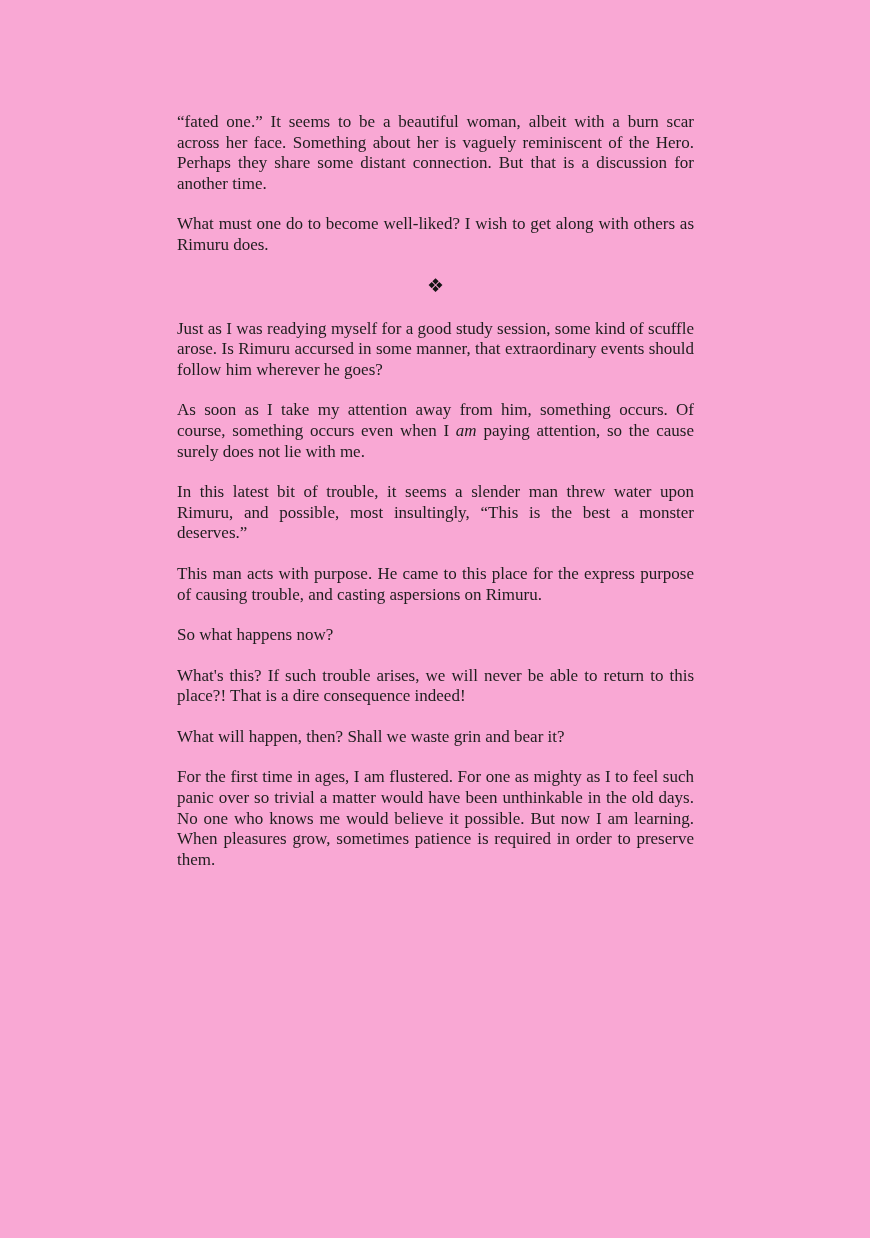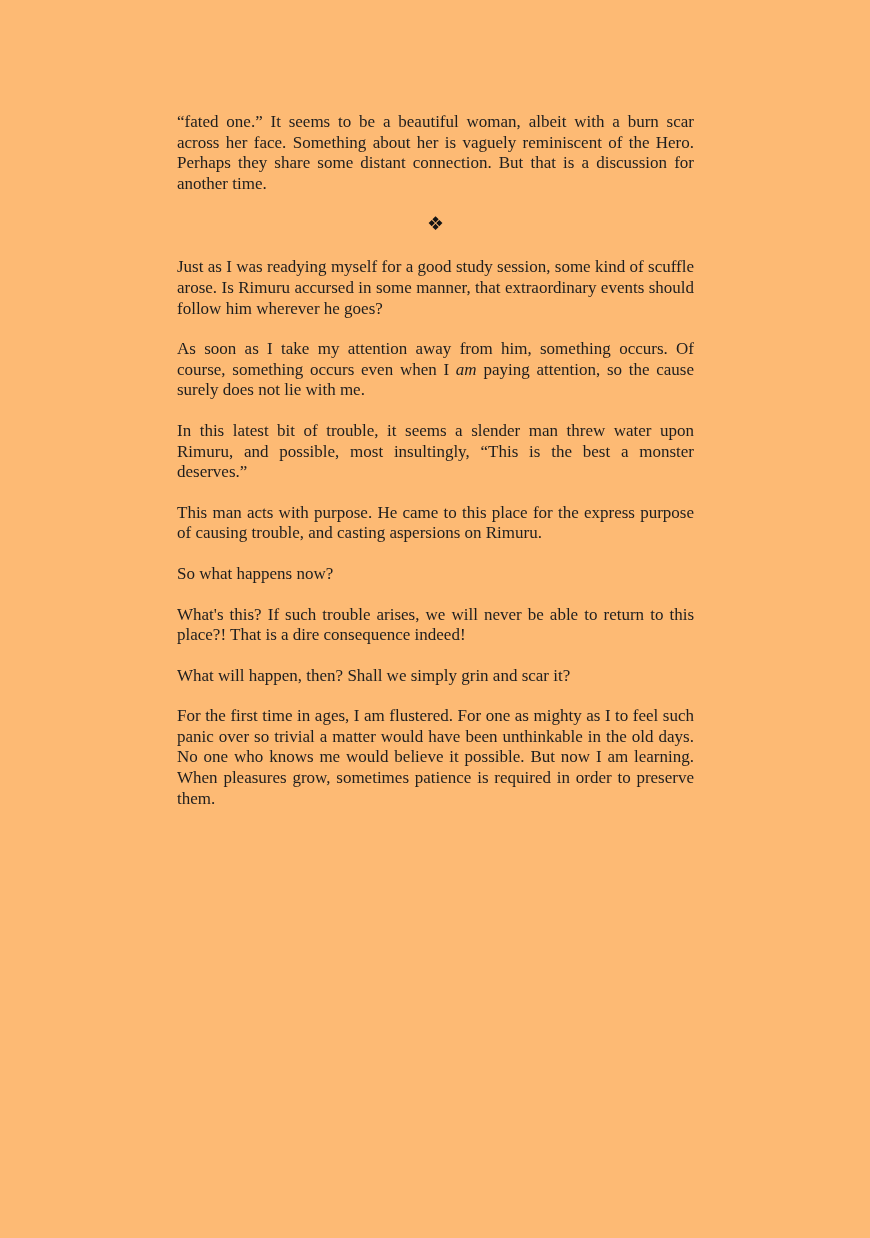--- a/index.html
+++ b/index.html
@@ -5,21 +5,21 @@
   * { margin: 0; padding: 0; box-sizing: border-box; }
   html, body {
     width: 870px;
     height: 1238px;
     background: #ffffff;
   }
   .page {
     position: relative;
     width: 870px;
     height: 1238px;
-    background: #fdba74;
+    background: #f9a8d4;
     font-family: "Liberation Serif", "DejaVu Serif", serif;
     color: #1e1e1e;
     overflow: hidden;
   }
   .text-block {
     position: absolute;
     left: 177px;
     top: 112px;
     width: 517px;
     font-size: 17px;
@@ -47,30 +47,31 @@
     font-style: italic;
   }
 </style>
 </head>
 <body>
 
 <div class="page">
   <div class="text-block">
 
     <p>“fated one.” It seems to be a beautiful woman, albeit with a burn scar across her face. Something about her is vaguely reminiscent of the Hero. Perhaps they share some distant connection. But that is a discussion for another time.</p>
+    <p>What must one do to become well-liked? I wish to get along with others as Rimuru does.</p>
 
     <div class="divider">
       <span>❖</span>
     </div>
 
     <p>Just as I was readying myself for a good study session, some kind of scuffle arose. Is Rimuru accursed in some manner, that extraordinary events should follow him wherever he goes?</p>
     <p>
       <span>As soon as I take my attention away from him, something occurs. Of course, something occurs even when I </span><span class="em-word">am</span><span> paying attention, so the cause surely does not lie with me.</span>
     </p>
     <p>In this latest bit of trouble, it seems a slender man threw water upon Rimuru, and possible, most insultingly, “This is the best a monster deserves.”</p>
     <p>This man acts with purpose. He came to this place for the express purpose of causing trouble, and casting aspersions on Rimuru.</p>
     <p>So what happens now?</p>
     <p>What's this? If such trouble arises, we will never be able to return to this place?! That is a dire consequence indeed!</p>
-    <p>What will happen, then? Shall we simply grin and scar it?</p>
+    <p>What will happen, then? Shall we waste grin and bear it?</p>
     <p>For the first time in ages, I am flustered. For one as mighty as I to feel such panic over so trivial a matter would have been unthinkable in the old days. No one who knows me would believe it possible. But now I am learning. When pleasures grow, sometimes patience is required in order to preserve them.</p>
 
   </div>
 </div>
 
 </body></html>

